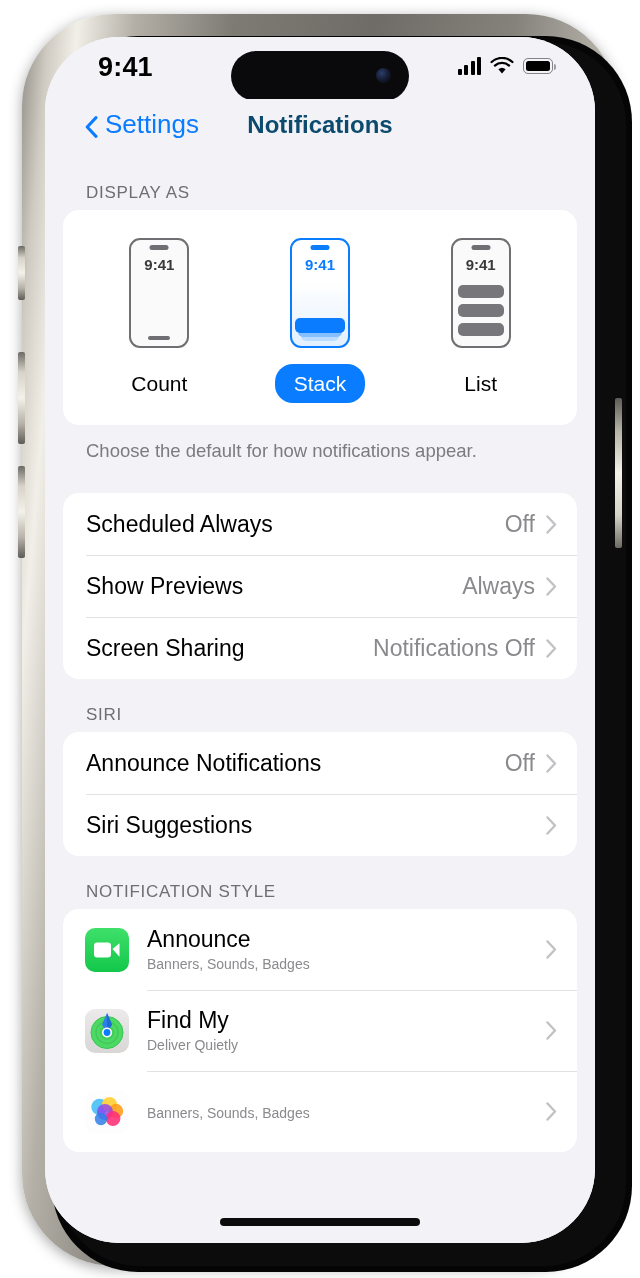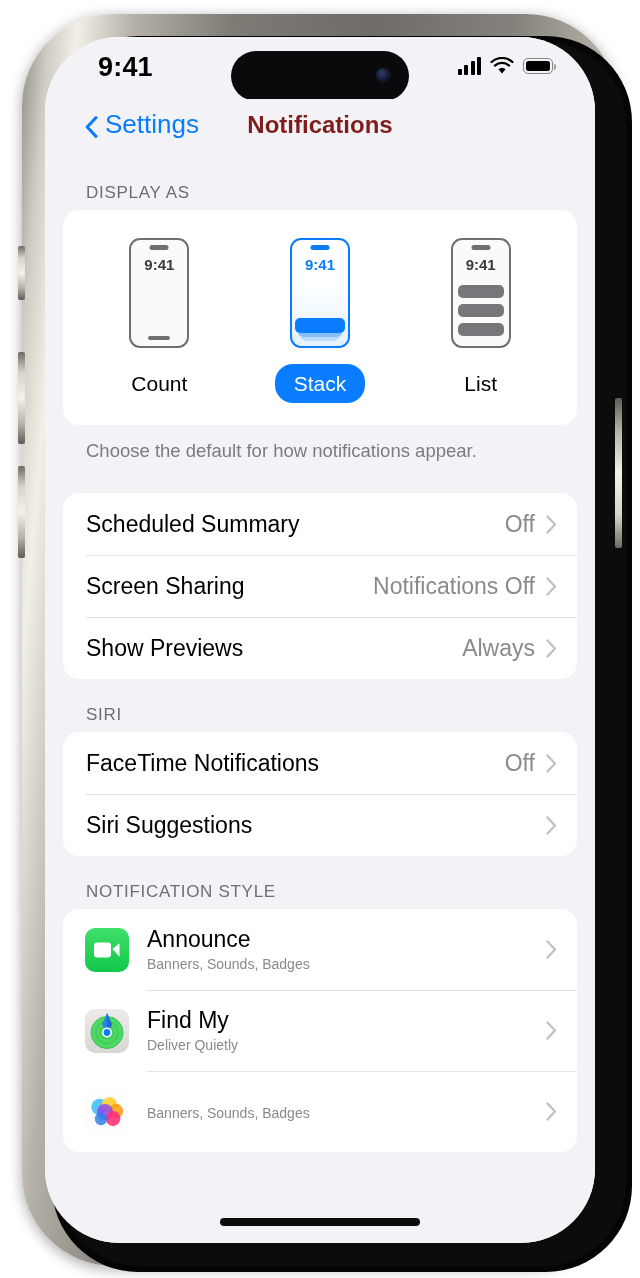--- a/index.html
+++ b/index.html
@@ -138,21 +138,21 @@
     color: #0a7cff;
     font-size: 26px;
     cursor: pointer;
   }
   .chev-back { width: 13px; height: 22px; }
   .nav-title {
     position: absolute;
     left: 0; right: 0; top: 12px;
     text-align: center;
     font-size: 24px; font-weight: bold;
-    color: #7f1d1d;
+    color: #0c4a6e;
   }
 
   
   .content {
     position: relative;
     height: 1086px;
     background: #f2f2f7;
     overflow: hidden;
   }
 
@@ -405,56 +405,56 @@
           </div>
 
         </div>
       </div>
       <div class="sect-footer">Choose the default for how notifications appear.</div>
 
       <div style="height:30px"></div>
       <div class="card">
 
         <div class="row">
-          <span class="row-label">Scheduled Summary</span>
+          <span class="row-label">Scheduled Always</span>
           <span class="row-value">Off</span>
+          <span class="chev">
+            <svg viewBox="0 0 11 19" width="11" height="19">
+                <path d="M1.5 1.5 L9 9.5 L1.5 17.5" stroke="#c2c2c6" stroke-width="2.4" fill="none" stroke-linecap="round" stroke-linejoin="round"></path>
+              </svg>
+          </span>
+        </div>
+
+        <div class="row">
+          <span class="row-label">Show Previews</span>
+          <span class="row-value">Always</span>
           <span class="chev">
             <svg viewBox="0 0 11 19" width="11" height="19">
                 <path d="M1.5 1.5 L9 9.5 L1.5 17.5" stroke="#c2c2c6" stroke-width="2.4" fill="none" stroke-linecap="round" stroke-linejoin="round"></path>
               </svg>
           </span>
         </div>
 
         <div class="row">
           <span class="row-label">Screen Sharing</span>
           <span class="row-value">Notifications Off</span>
           <span class="chev">
             <svg viewBox="0 0 11 19" width="11" height="19">
                 <path d="M1.5 1.5 L9 9.5 L1.5 17.5" stroke="#c2c2c6" stroke-width="2.4" fill="none" stroke-linecap="round" stroke-linejoin="round"></path>
               </svg>
           </span>
         </div>
 
-        <div class="row">
-          <span class="row-label">Show Previews</span>
-          <span class="row-value">Always</span>
-          <span class="chev">
-            <svg viewBox="0 0 11 19" width="11" height="19">
-                <path d="M1.5 1.5 L9 9.5 L1.5 17.5" stroke="#c2c2c6" stroke-width="2.4" fill="none" stroke-linecap="round" stroke-linejoin="round"></path>
-              </svg>
-          </span>
-        </div>
-
       </div>
 
       <div class="sect-hdr">SIRI</div>
       <div class="card">
 
         <div class="row">
-          <span class="row-label">FaceTime Notifications</span>
+          <span class="row-label">Announce Notifications</span>
           <span class="row-value">Off</span>
           <span class="chev">
             <svg viewBox="0 0 11 19" width="11" height="19">
                 <path d="M1.5 1.5 L9 9.5 L1.5 17.5" stroke="#c2c2c6" stroke-width="2.4" fill="none" stroke-linecap="round" stroke-linejoin="round"></path>
               </svg>
           </span>
         </div>
 
         <div class="row">
           <span class="row-label">Siri Suggestions</span>

